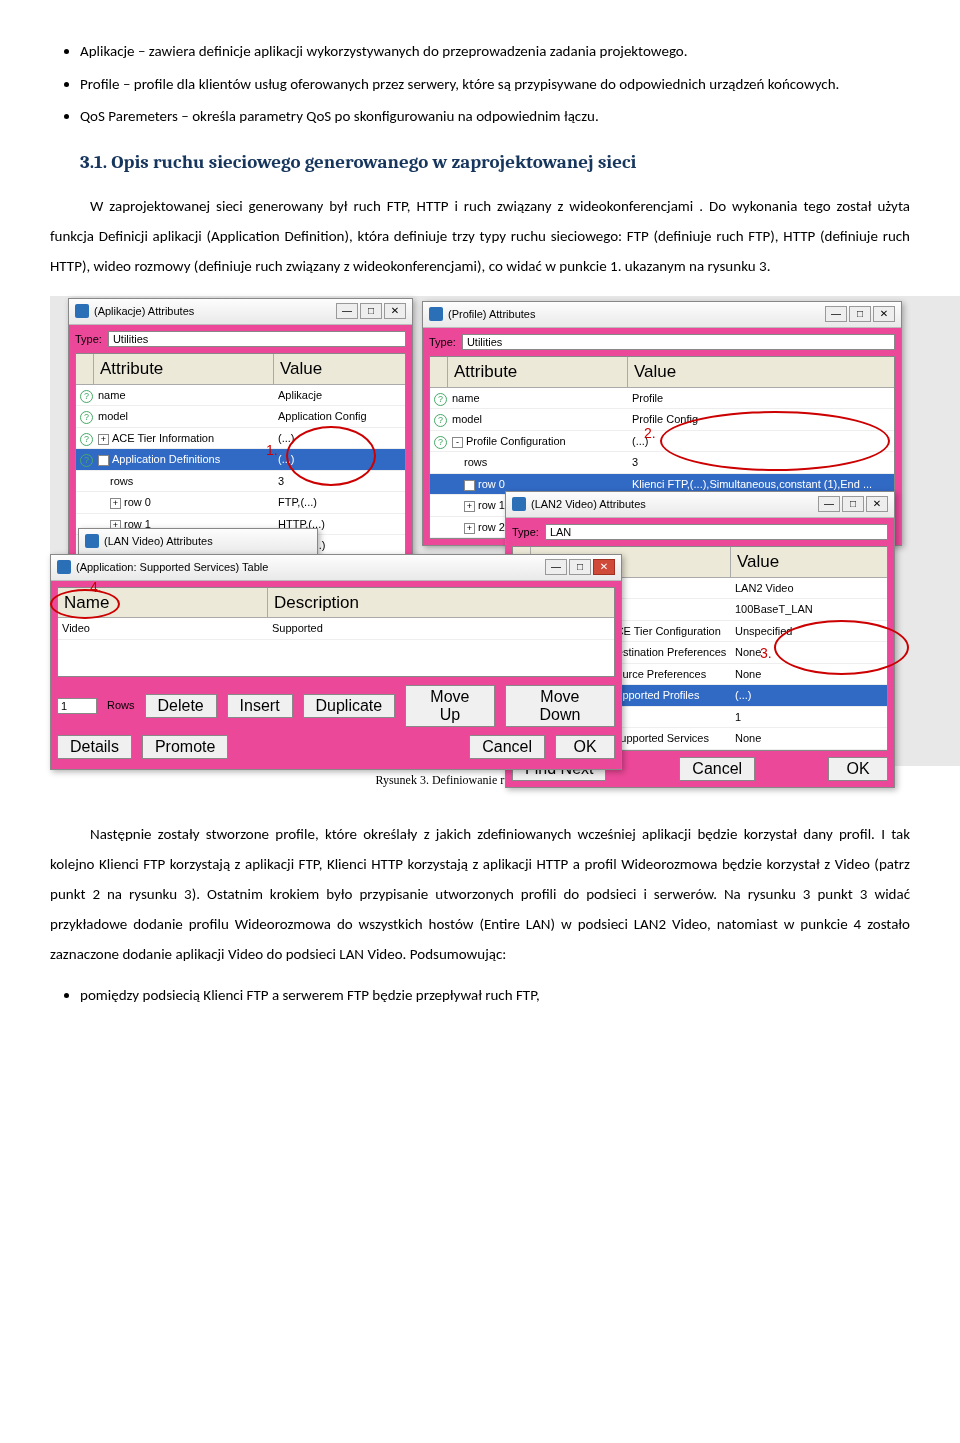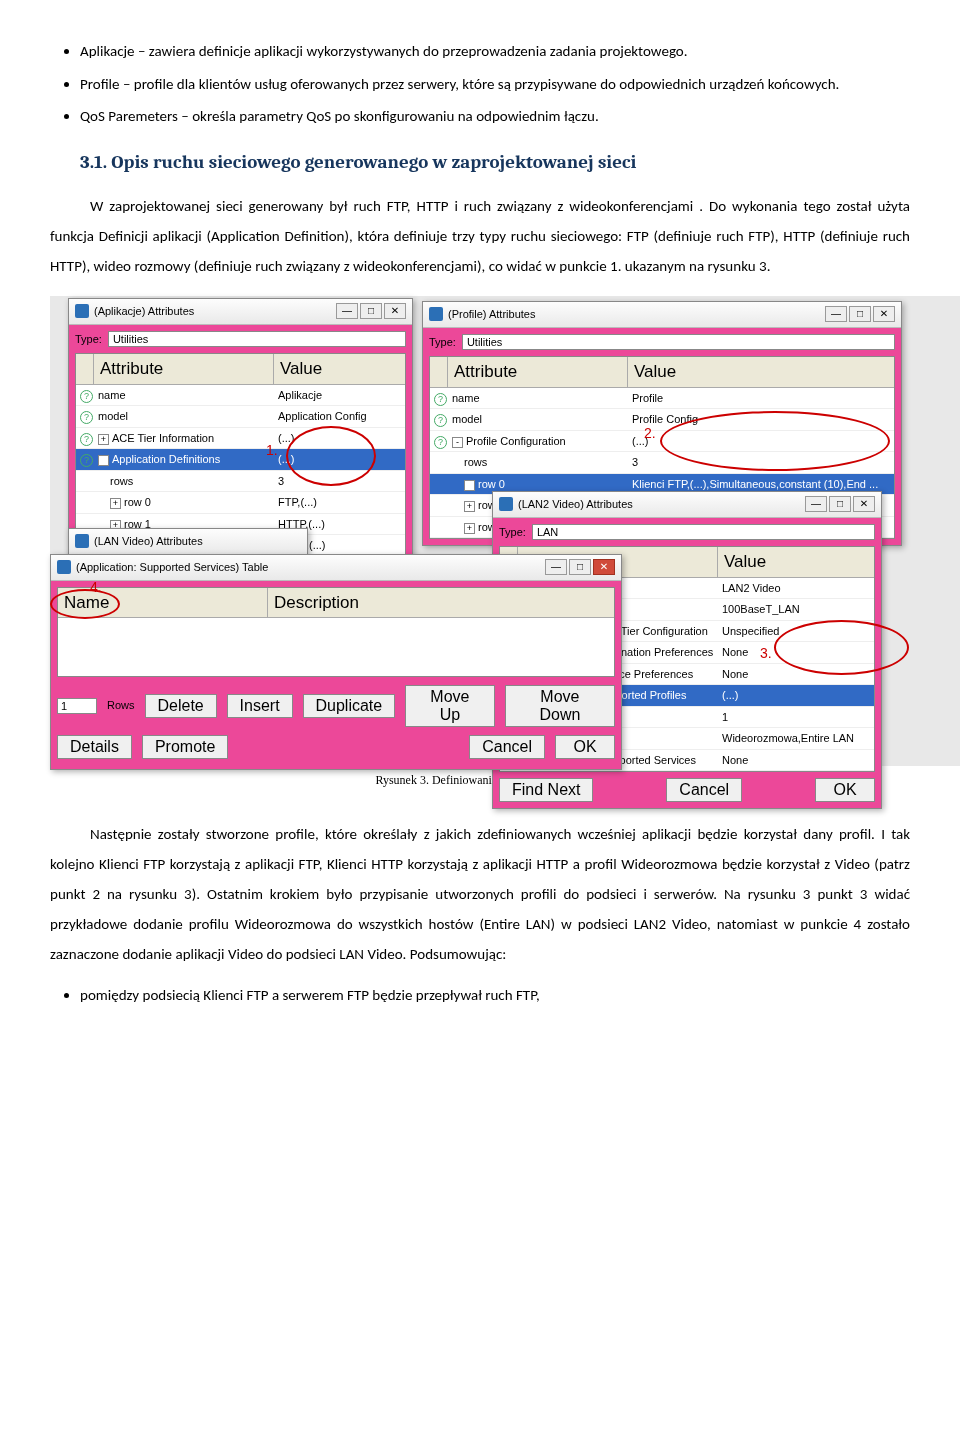--- a/index.html
+++ b/index.html
@@ -175,47 +175,47 @@
               <div class="colB">(...)</div>
             </div>
             <div class="grow">
               <div class="colA2"></div>
               <div style="width: 180px;"><span class="tree-indent"></span><span>rows</span></div>
               <div class="colB">3</div>
             </div>
             <div class="grow sel">
               <div class="colA2"></div>
               <div style="width: 180px;"><span class="tree-indent"></span><span class="expand-box">+</span><span>row 0</span></div>
-              <div class="colB">Klienci FTP,(...),Simultaneous,constant (10),End ...</div>
+              <div class="colB">Klienci FTP,(...),Simultaneous,constant (1),End ...</div>
             </div>
             <div class="grow">
               <div class="colA2"></div>
               <div style="width: 180px;"><span class="tree-indent"></span><span class="expand-box">+</span><span>row 1</span></div>
               <div class="colB">Klienci HTTP,(...),Simultaneous,constant (20),En...</div>
             </div>
             <div class="grow">
               <div class="colA2"></div>
               <div style="width: 180px;"><span class="tree-indent"></span><span class="expand-box">+</span><span>row 2</span></div>
               <div class="colB">Wideorozmowa,(...),Simultaneous,constant (30),...</div>
             </div>
           </div>
       </div>
     </div>
   </div>
 
-  <div class="win" style="left:18px; top:232px; width:240px;">
+  <div class="win" style="left:28px; top:232px; width:240px;">
     <div class="win-title">
       <div class="left">
           <span class="icon-app"></span>
           <span>(LAN Video) Attributes</span>
         </div>
     </div>
   </div>
 
-  <div class="win" style="left:442px; top:195px; width:390px;">
+  <div class="win" style="left:455px; top:195px; width:390px;">
     <div class="win-title">
       <div class="left">
           <span class="icon-app"></span>
           <span>(LAN2 Video) Attributes</span>
         </div>
       <div class="btns">
           <span class="wb">—</span>
           <span class="wb">□</span>
           <span class="wb">✕</span>
         </div>
@@ -261,25 +261,20 @@
               <div class="colA2"><span class="help-icon">?</span></div>
               <div style="width: 200px;"><span class="expand-box">-</span><span>Application: Supported Profiles</span></div>
               <div class="colB">(...)</div>
             </div>
             <div class="grow">
               <div class="colA2"></div>
               <div style="width: 200px;"><span class="tree-indent"></span><span>rows</span></div>
               <div class="colB">1</div>
             </div>
             <div class="grow">
-              <div class="colA2"></div>
-              <div style="width: 200px;"><span class="tree-indent"></span><span class="expand-box">+</span><span>row 0</span></div>
-              <div class="colB">Wideorozmowa,Entire LAN</div>
-            </div>
-            <div class="grow">
               <div class="colA2"><span class="help-icon">?</span></div>
               <div style="width: 200px; text-align: center;"><span>Application: Supported Services</span></div>
               <div class="colB">None</div>
             </div>
           </div>
       </div>
       <div class="btn-row">
         <button class="dlg-btn">Find Next</button>
         <button class="dlg-btn">Cancel</button>
         <button class="dlg-btn">OK</button>
@@ -297,20 +292,24 @@
           <span class="wb">—</span>
           <span class="wb">□</span>
           <span class="wb close">✕</span>
         </div>
     </div>
     <div class="win-body">
       <div class="grid" style="height:90px;">
         <div class="grid-header">
             <div style="width:210px;">Name</div>
             <div class="colB">Description</div>
+          </div>
+        <div class="grow">
+            <div style="width:210px;">Video</div>
+            <div class="colB">Supported</div>
           </div>
       </div>
       <div class="chk-row" style="gap:10px; padding-top:8px;">
         <input type="text" class="small" value="1" style="">
         <span>Rows</span>
         <button class="dlg-btn">Delete</button>
         <button class="dlg-btn">Insert</button>
         <button class="dlg-btn">Duplicate</button>
         <button class="dlg-btn">Move Up</button>
         <button class="dlg-btn">Move Down</button>

